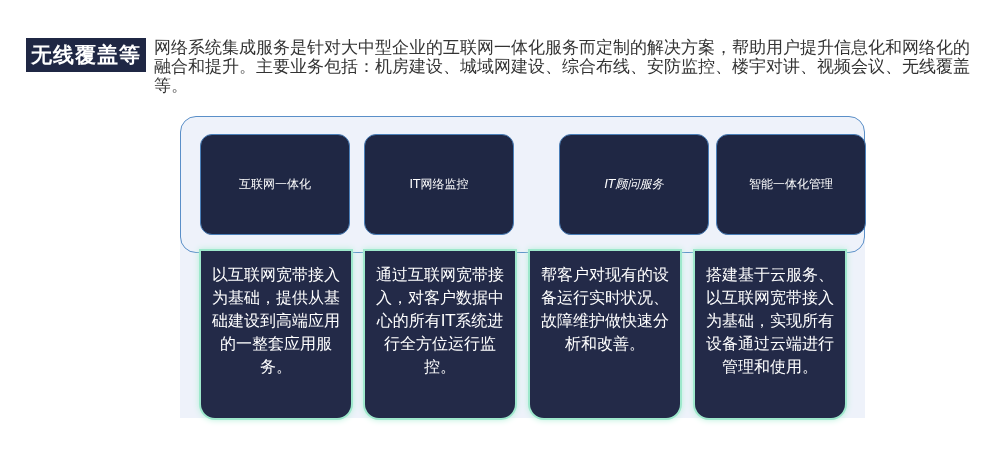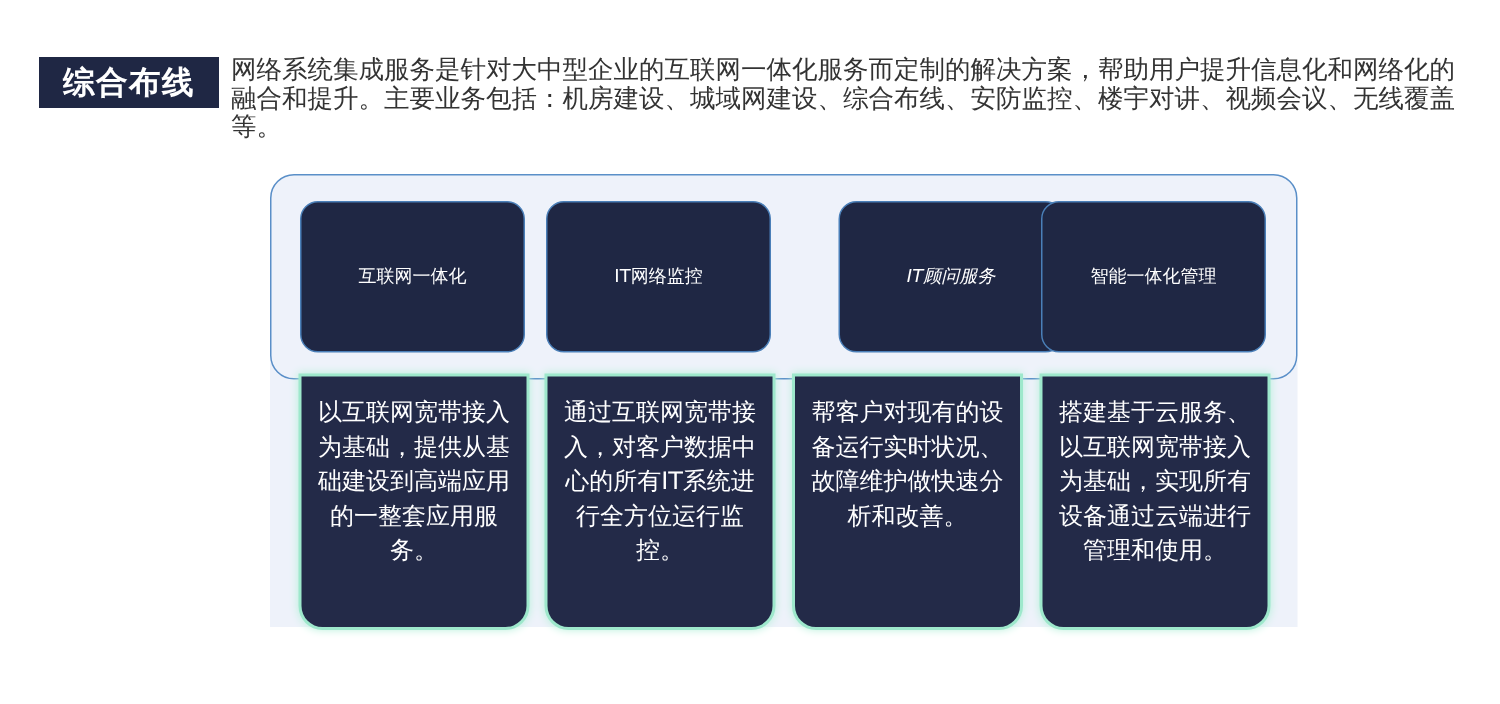--- a/index.html
+++ b/index.html
@@ -15,27 +15,27 @@
               border:1.5px solid #4a7fb8; border-radius:12px; color:#ffffff; font-size:12px;
               display:flex; align-items:center; justify-content:center; box-sizing:border-box; }
   .detail-card { position:absolute; top:251px; width:150px; height:167px; background:#232a48;
                  border-radius:0 0 14px 14px; box-shadow:0 0 0 2px #9ee8cc, 0 0 6px 2px #b9f0db;
                  color:#ffffff; font-size:16px; line-height:23px; text-align:center; box-sizing:border-box;
                  padding:12px 10px 0 10px; font-family:"DejaVu Sans",sans-serif; }
 </style>
 </head>
 <body>
 
-<div class="title-badge">综合布线</div>
+<div class="title-badge">无线覆盖等</div>
 <div class="intro">网络系统集成服务是针对大中型企业的互联网一体化服务而定制的解决方案，帮助用户提升信息化和网络化的融合和提升。主要业务包括：机房建设、城域网建设、综合布线、安防监控、楼宇对讲、视频会议、无线覆盖等。</div>
 
 <div class="panel-bg"></div>
 <div class="panel"></div>
 
 <div class="head-box" style="left:200px;">互联网一体化</div>
 <div class="head-box" style="left:364px;">IT网络监控</div>
 <div class="head-box" style="left:559px;font-style:italic;">IT顾问服务</div>
-<div class="head-box" style="left:694px;">智能一体化管理</div>
+<div class="head-box" style="left:716px;">智能一体化管理</div>
 
 <div class="detail-card" style="left:201px;">以互联网宽带接入为基础，提供从基础建设到高端应用的一整套应用服务。</div>
 <div class="detail-card" style="left:365px;">通过互联网宽带接入，对客户数据中心的所有IT系统进行全方位运行监控。</div>
 <div class="detail-card" style="left:530px;">帮客户对现有的设备运行实时状况、故障维护做快速分析和改善。</div>
 <div class="detail-card" style="left:695px;">搭建基于云服务、以互联网宽带接入为基础，实现所有设备通过云端进行管理和使用。</div>
 
 </body></html>

